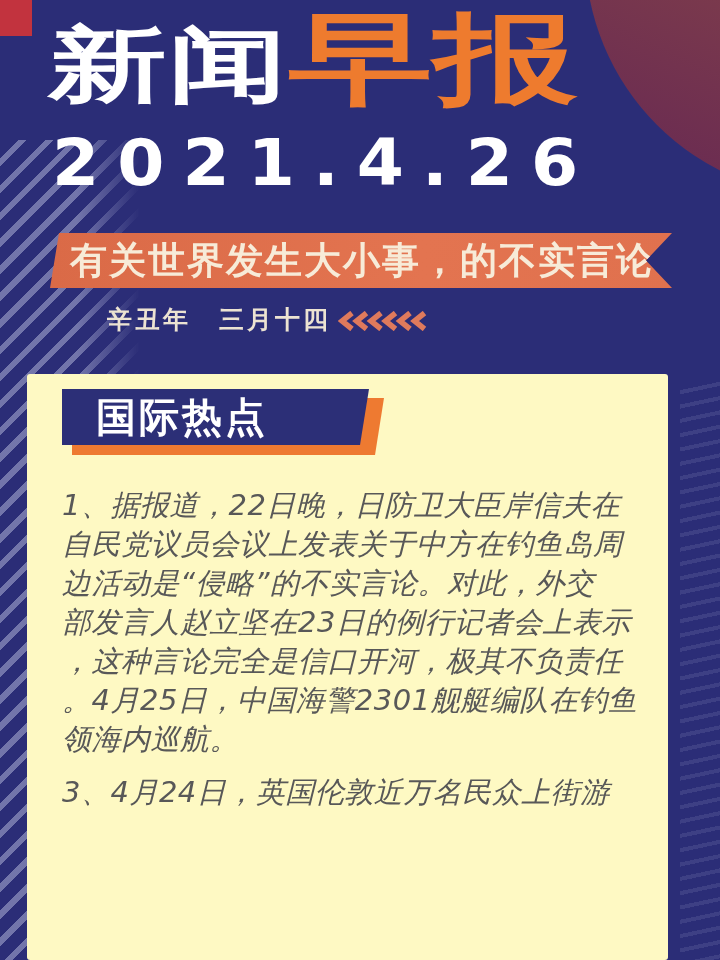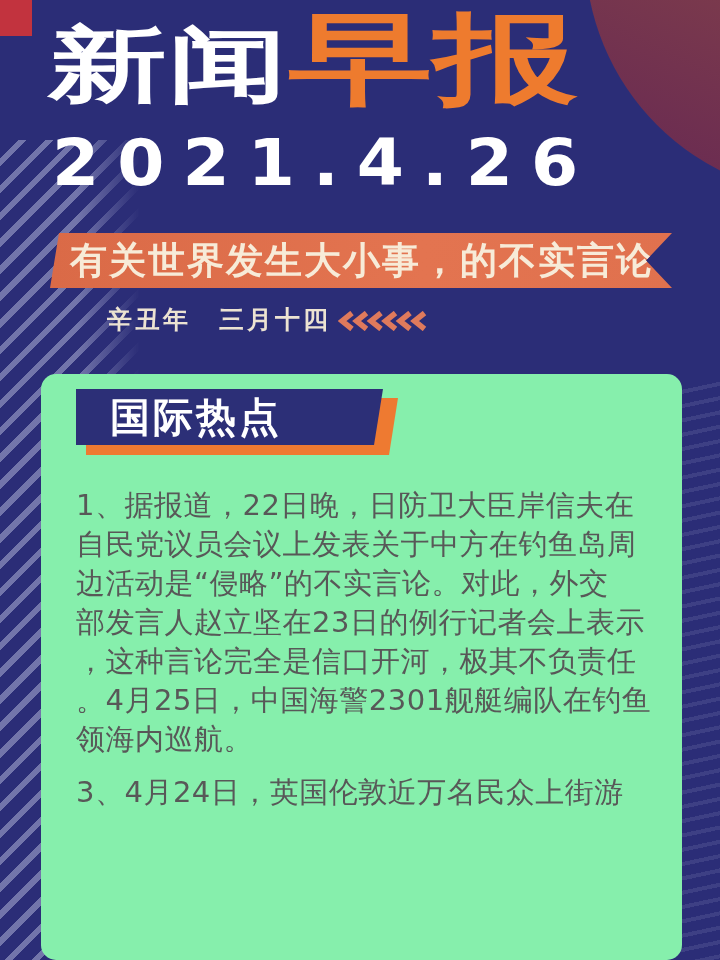--- a/index.html
+++ b/index.html
@@ -49,41 +49,41 @@
     display:flex;align-items:center;padding-left:20px;box-sizing:border-box;
     color:#f7ebd8;font-weight:700;font-size:37px;letter-spacing:2px;white-space:nowrap;
   }
   .lunar{
     position:absolute;left:64px;top:303px;
     color:#ece3d2;font-weight:800;font-size:25px;letter-spacing:3px;white-space:nowrap;margin-left:43px;
   }
   .chevrons{position:absolute;left:338px;top:311px;}
   
   .card{
-    position:absolute;left:41px;top:374px;width:641px;bottom:0;
-    background:#86efac;border-radius:15px;
+    position:absolute;left:27px;top:374px;width:641px;bottom:0;
+    background:#fef9c3;border-radius:3px;
   }
   .section-head{position:absolute;left:35px;top:15px;width:330px;height:70px;}
   .section-head .orange{
     position:absolute;left:10px;top:9px;width:312px;height:57px;background:#ee7a31;
     clip-path:polygon(0 0,100% 0,calc(100% - 9px) 100%,0 100%);
   }
   .section-head .blue{
     position:absolute;left:0;top:0;width:307px;height:56px;background:#2c2f77;
     clip-path:polygon(0 0,100% 0,calc(100% - 9px) 100%,0 100%);
     display:flex;align-items:center;padding-left:34px;box-sizing:border-box;
     color:#ffffff;font-weight:800;font-size:40px;letter-spacing:3px;
   }
   .news{
     position:absolute;left:35px;right:24px;top:112px;
   }
   .news p{
     margin:0 0 14px 0;
     font-size:29px;line-height:39px;letter-spacing:.5px;
-    color:#585858;white-space:pre-line;text-align:left;
+    color:#585858;white-space:pre-line;text-align:left;font-style:italic;
   }
 </style>
 </head>
 <body>
 
 <div>
   <div class="circle"></div>
   <div class="stripes-left"></div>
   <div class="stripes-right"></div>
   <div class="corner-square"></div>

